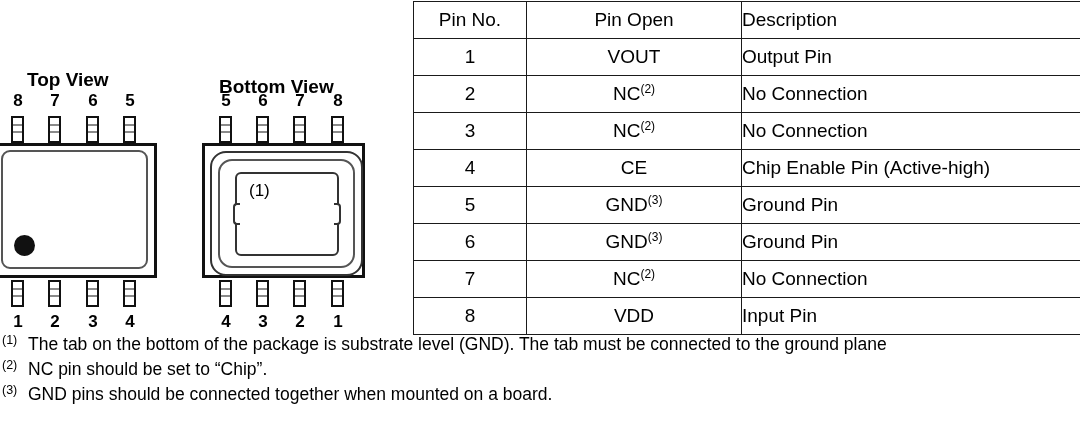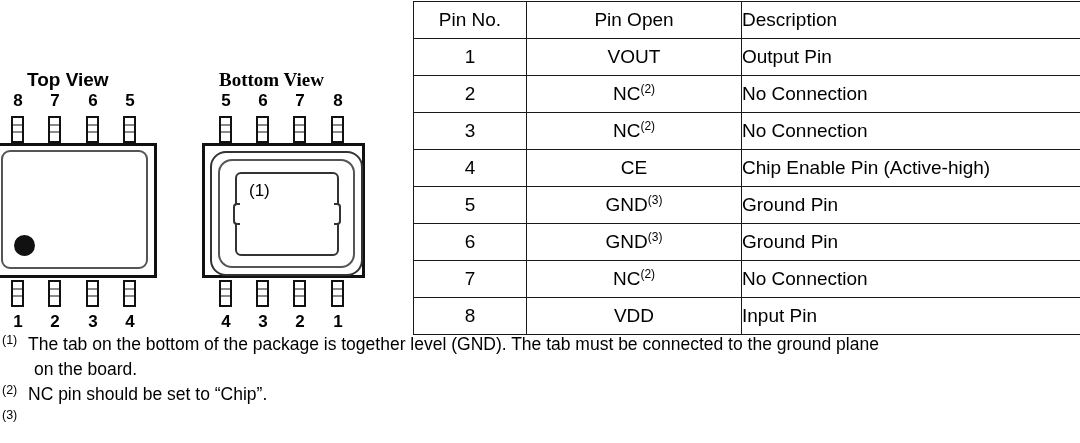--- a/index.html
+++ b/index.html
@@ -34,21 +34,21 @@
   }
 
   .view-title {
     position: absolute;
     font-size: 19px;
     font-weight: bold;
     letter-spacing: 0px;
     white-space: nowrap;
   }
   .view-title.top  { left: 27px;  top: 41px; }
-  .view-title.bot  { left: 219px; top: 41px; font-family: Liberation Serif, serif; }
+  .view-title.bot  { left: 219px; top: 48px; }
 
   .pinnum {
     position: absolute;
     font-size: 17px;
     font-weight: bold;
     width: 16px;
     text-align: center;
     line-height: 18px;
   }
 
@@ -306,24 +306,23 @@
       <tr>
         <td class="col-no">8</td>
         <td class="col-name"><span>VDD</span><sup></sup></td>
         <td class="col-desc">Input Pin</td>
       </tr>
     </tbody>
   </table>
 
   <div class="notes">
     <div class="note">
-      <span class="marker">(1)</span><span>The tab on the bottom of the package is together level (GND). The tab must be connected to the ground plane</span>
-      <span class="cont">on the board.</span>
+      <span class="marker">(1)</span><span>The tab on the bottom of the package is substrate level (GND). The tab must be connected to the ground plane</span>
     </div>
     <div class="note">
       <span class="marker">(2)</span><span>NC pin should be set to “Chip”.</span>
     </div>
     <div class="note">
-      <span class="marker">(3)</span>
+      <span class="marker">(3)</span><span>GND pins should be connected together when mounted on a board.</span>
     </div>
   </div>
 
 </div>
 
 </body></html>

